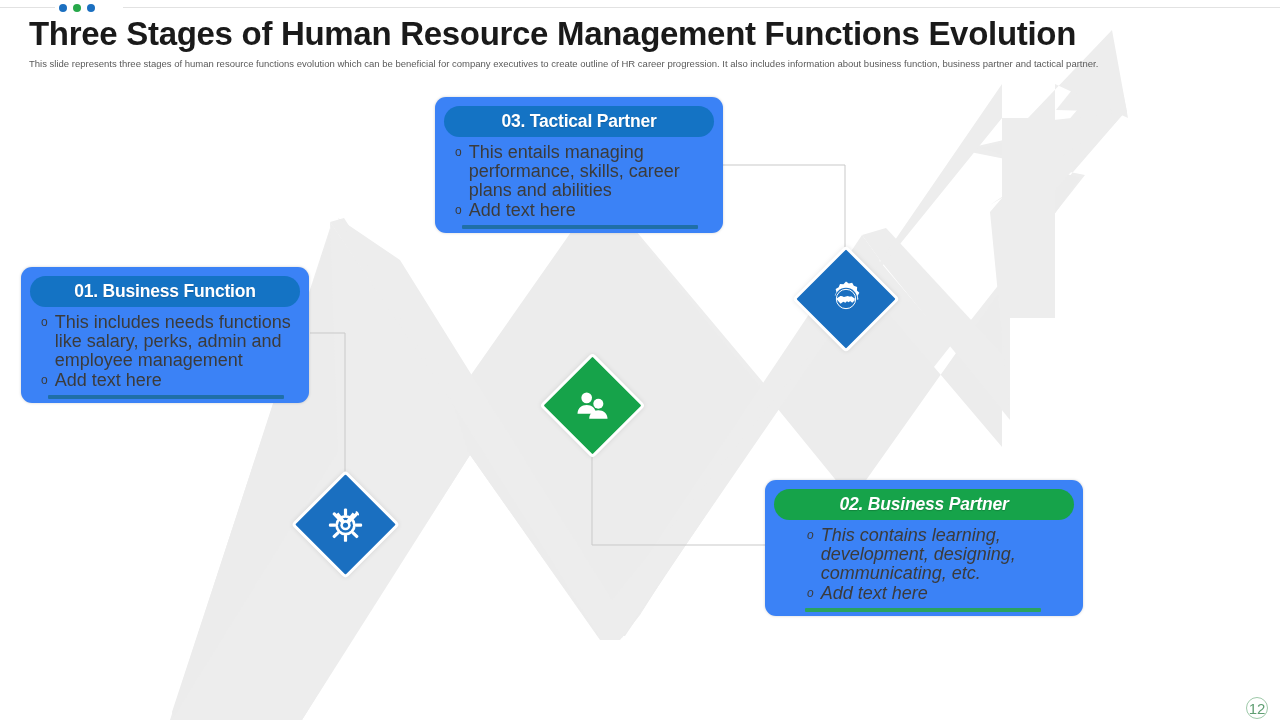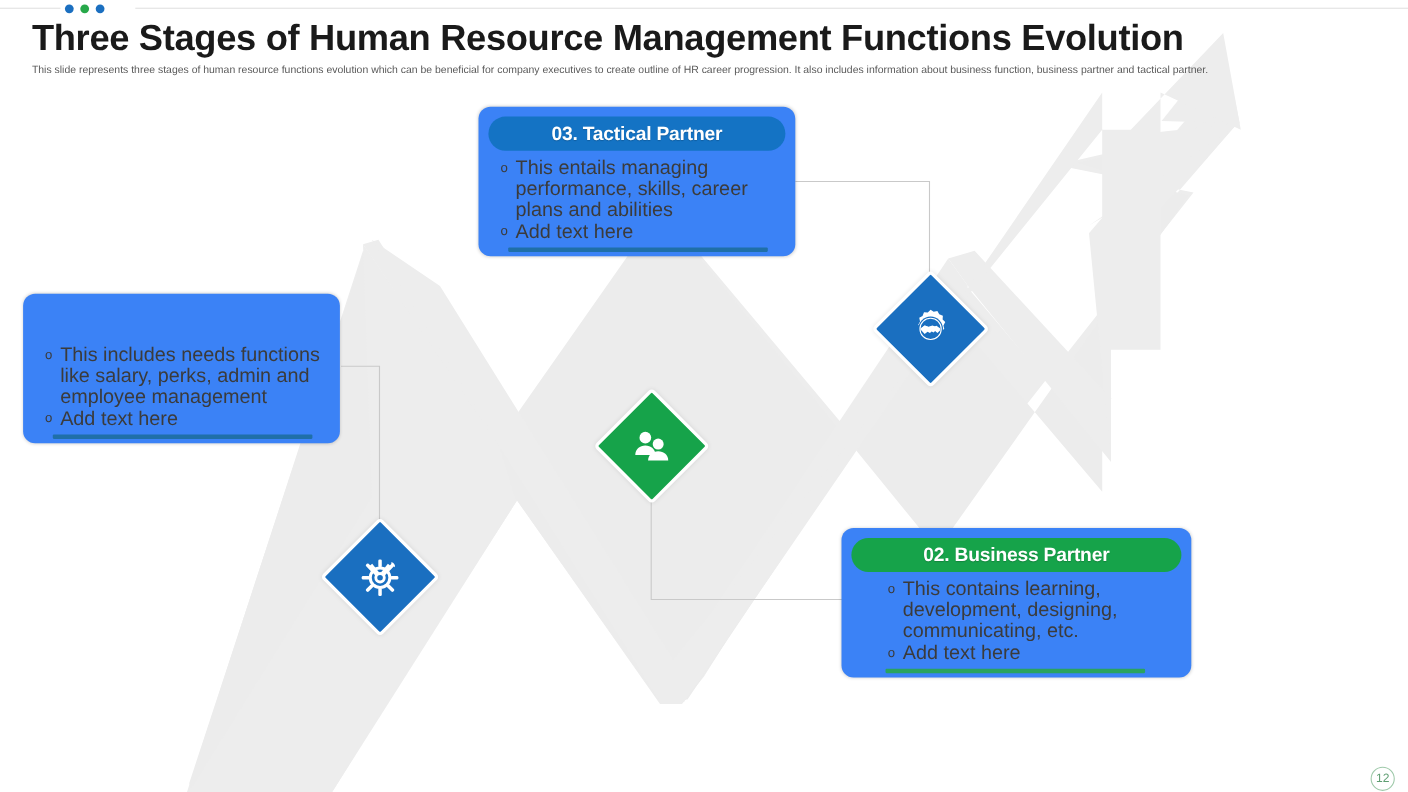--- a/index.html
+++ b/index.html
@@ -47,21 +47,21 @@
            border-radius:4px;box-shadow:0 0 5px rgba(0,0,0,0.10);
            border:3px solid #ffffff;box-sizing:border-box;
            display:flex;align-items:center;justify-content:center;}
   .diamond .ico{transform:rotate(-45deg);display:flex;align-items:center;justify-content:center;}
 
   
   .footer-note{position:absolute;left:0;top:703px;width:1280px;text-align:center;
                font-size:11px;color:#555555;}
   .page-num{position:absolute;right:12px;top:697px;width:20px;height:20px;
             border-radius:50%;border:1px solid #9ec9a9;color:#5f9e72;
-            font-size:11px;display:flex;align-items:center;justify-content:center;}
+            font-size:15px;display:flex;align-items:center;justify-content:center;}
 </style>
 </head>
 <body>
 
 <div class="slide">
 
   <svg class="bg-arrow" viewBox="0 0 1280 720" xmlns="http://www.w3.org/2000/svg">
     <polygon points="170,720 300,720 470,455 600,640 620,640 640,615 870,250 1010,415 1010,245 1125,112 960,150 1085,175 845,480 610,200 595,200 575,228 455,405 330,228" fill="#EDEDED"></polygon>
     <polygon points="175,720 302,720 468,452 598,636 625,636 862,282 1002,447 1002,240 1122,115 980,148 1080,178 852,500 612,205 590,205 452,402 332,225 172,712" fill="#ECECEC"></polygon>
     <path d="M170,720 L300,720 L468,452 L600,638 L618,638 L1000,85 L1040,120 L1128,112 L1108,28 L1066,62 L608,196 L590,196 L452,400 L330,224 Z" fill="#EDEDED" opacity="0"></path>
@@ -106,34 +106,37 @@
       </div>
       <div class="bullet-row">
         <span class="bullet-mark">o</span>
         <span class="bullet-txt">Add text here</span>
       </div>
     </div>
     <div class="accent-bar" style="left:27px;bottom:4px;width:236px;background:#1F6FA8;"></div>
   </div>
 
   <div class="card" style="left:21px;top:267px;width:288px;height:136px;">
+    <div class="card-head" style="width:270px;background:#1473C4;">
+      <span>01. Business Function</span>
+    </div>
     <div class="card-body" style="width:250px;">
       <div class="bullet-row">
         <span class="bullet-mark">o</span>
         <span class="bullet-txt">This includes needs functions like salary, perks, admin and employee management</span>
       </div>
       <div class="bullet-row">
         <span class="bullet-mark">o</span>
         <span class="bullet-txt">Add text here</span>
       </div>
     </div>
     <div class="accent-bar" style="left:27px;bottom:4px;width:236px;background:#1F6FA8;"></div>
   </div>
 
-  <div class="card" style="left:765px;top:480px;width:318px;height:136px;">
+  <div class="card" style="left:765px;top:480px;width:318px;height:136px;font-style:italic;">
     <div class="card-head" style="width:300px;background:#16A34A;">
       <span>02. Business Partner</span>
     </div>
     <div class="card-body" style="width:275px;left:42px;">
       <div class="bullet-row">
         <span class="bullet-mark">o</span>
         <span class="bullet-txt">This contains learning, development, designing, communicating, etc.</span>
       </div>
       <div class="bullet-row">
         <span class="bullet-mark">o</span>

